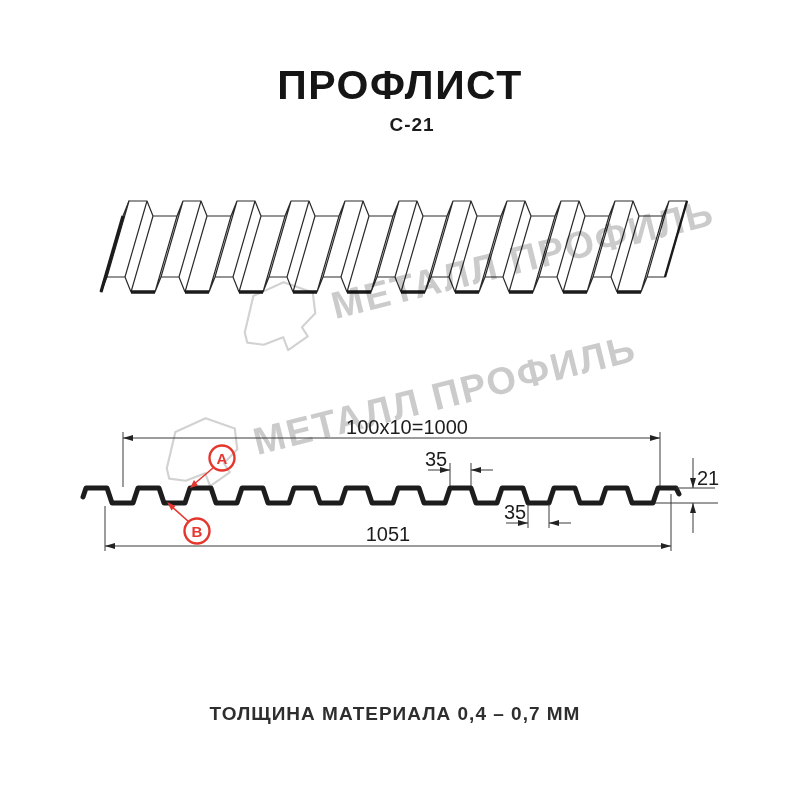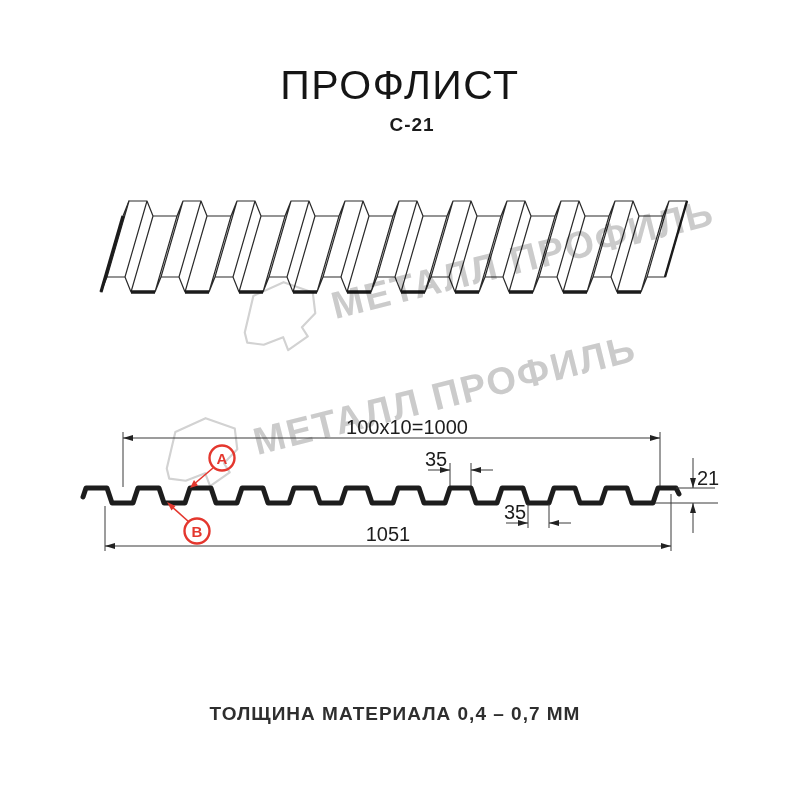--- a/index.html
+++ b/index.html
@@ -2,21 +2,21 @@
 <html><head>
 <meta charset="utf-8">
 <style>
   html,body{margin:0;padding:0;}
   body{
     width:800px;height:800px;position:relative;background:#ffffff;
     font-family:"Liberation Sans",sans-serif;overflow:hidden;
   }
   .page-title{
     position:absolute;left:0;top:62px;width:800px;text-align:center;
-    font-size:41px;font-weight:400;letter-spacing:1.5px;color:#151515;
+    font-size:41px;font-weight:700;letter-spacing:1.5px;color:#151515;
   }
   .page-subtitle{
     position:absolute;left:12px;top:114px;width:800px;text-align:center;
     font-size:19px;font-weight:600;letter-spacing:1px;color:#1b1b1b;
   }
   .drawing{position:absolute;text-decoration:underline;}
   #persp-wrap{left:95px;top:190px;width:620px;height:115px;}
   #section-wrap{left:80px;top:395px;width:650px;height:175px;}
   .wm{
     position:absolute;display:flex;align-items:center;gap:12px;

